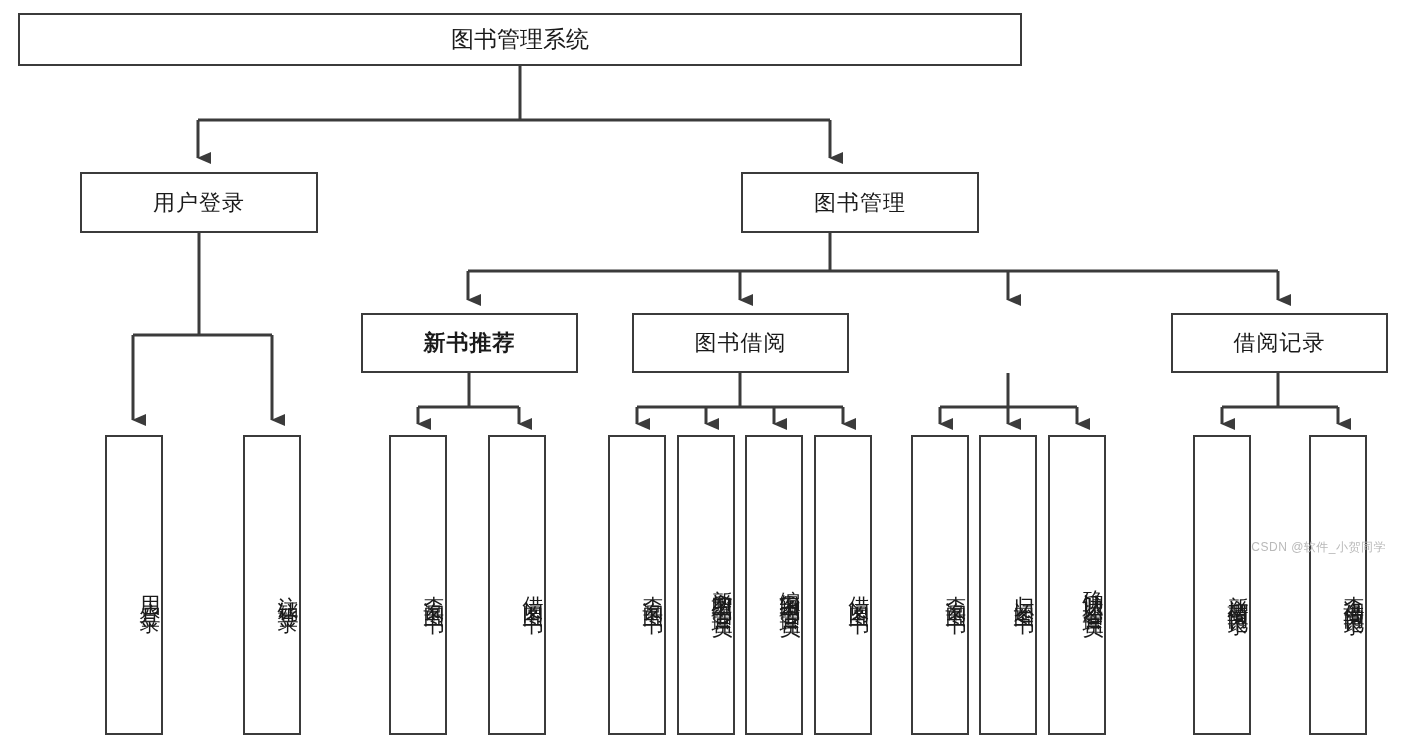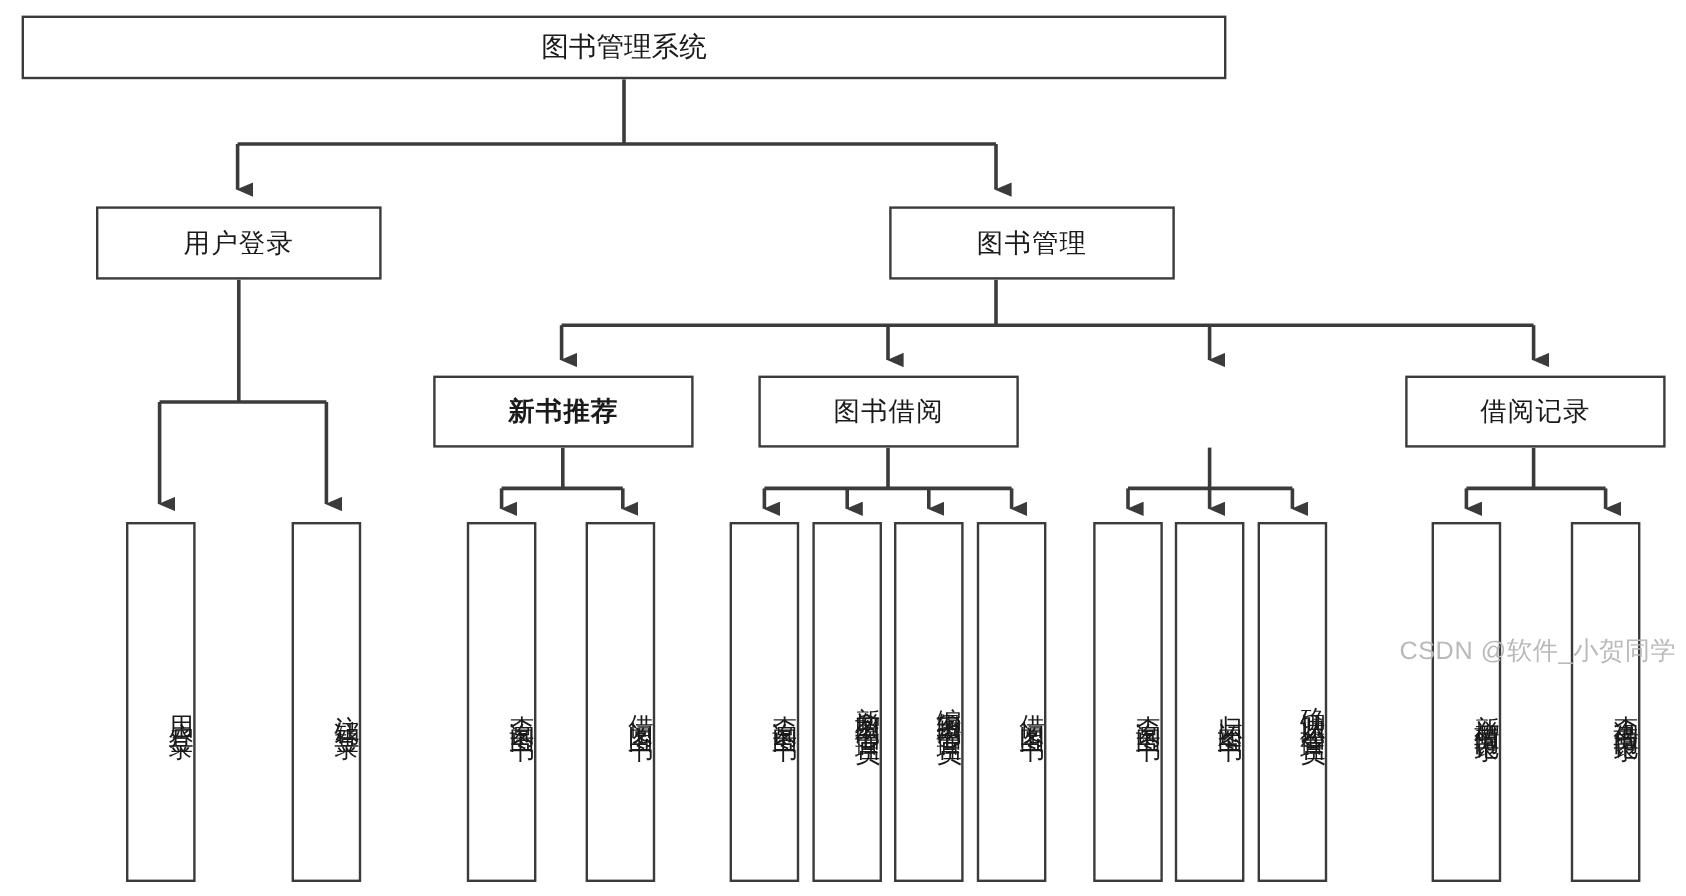--- a/index.html
+++ b/index.html
@@ -30,22 +30,22 @@
     justify-content:center;
     padding-top:12px;
     font-size:21px;
     letter-spacing:6px;
     line-height:1.0;
   }
   .node.leaf.tall{ letter-spacing:4px; }
 
   #watermark{
     position:absolute;
-    right:8px;bottom:6px;
-    font-size:21px;
+    right:19px;bottom:6px;
+    font-size:12px;
     color:#b9b9b9;
     white-space:nowrap;
     letter-spacing:0.5px;
   }
 </style>
 </head>
 <body>
 
 <div id="diagram">
 

